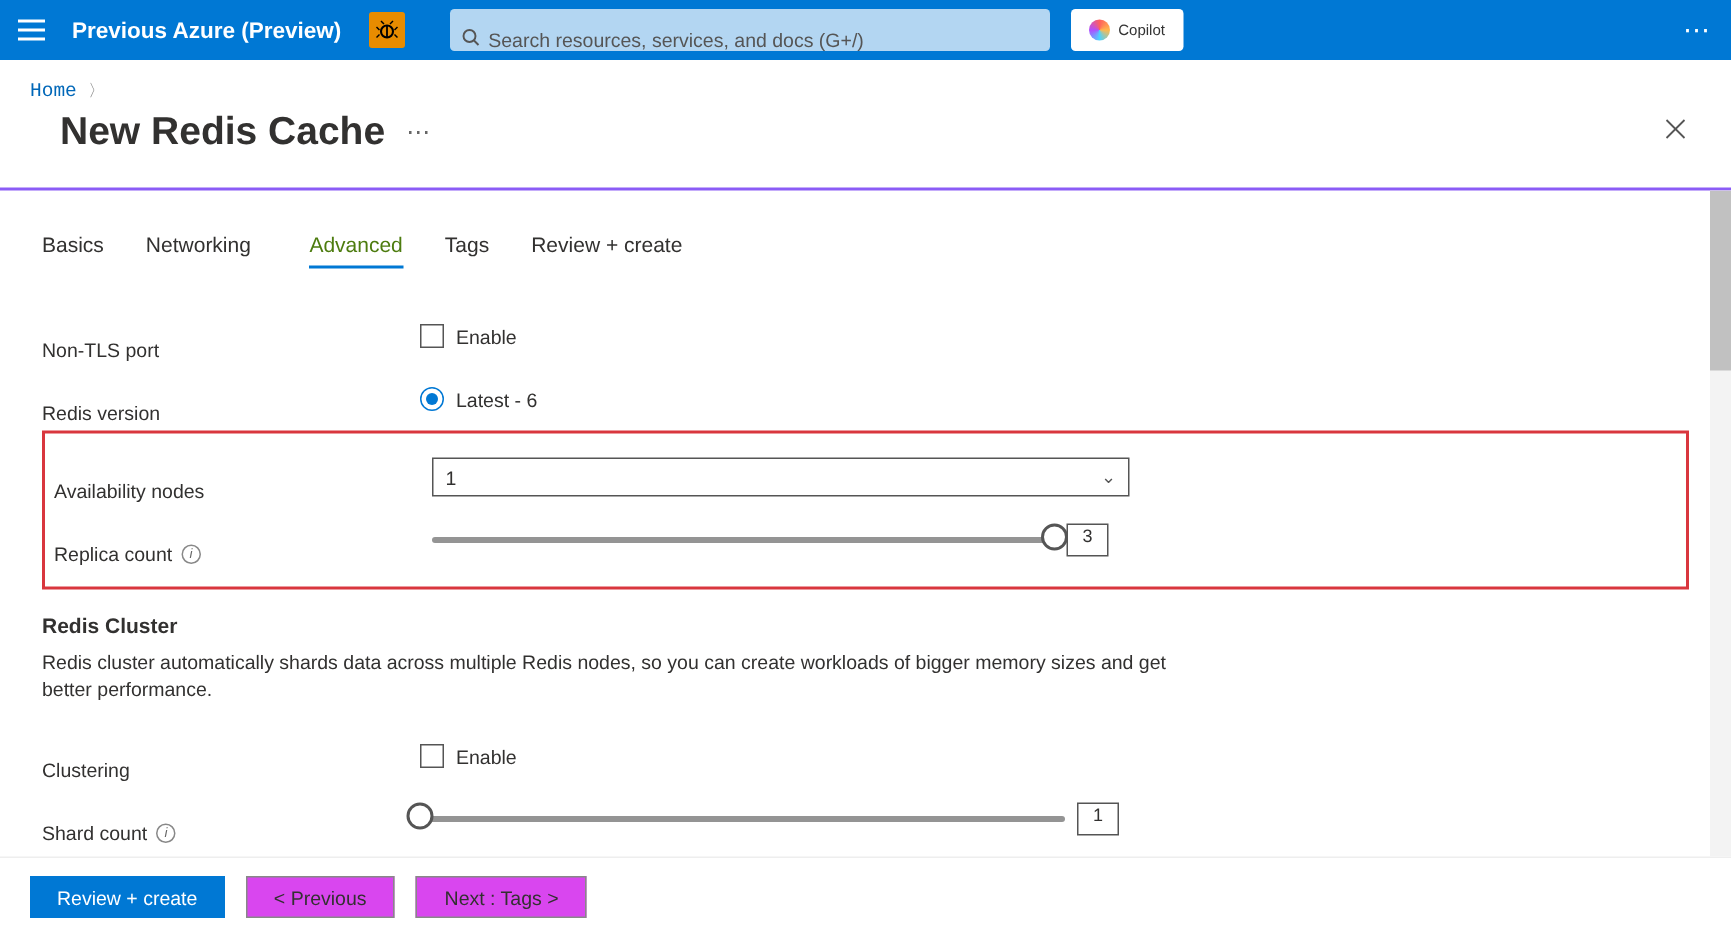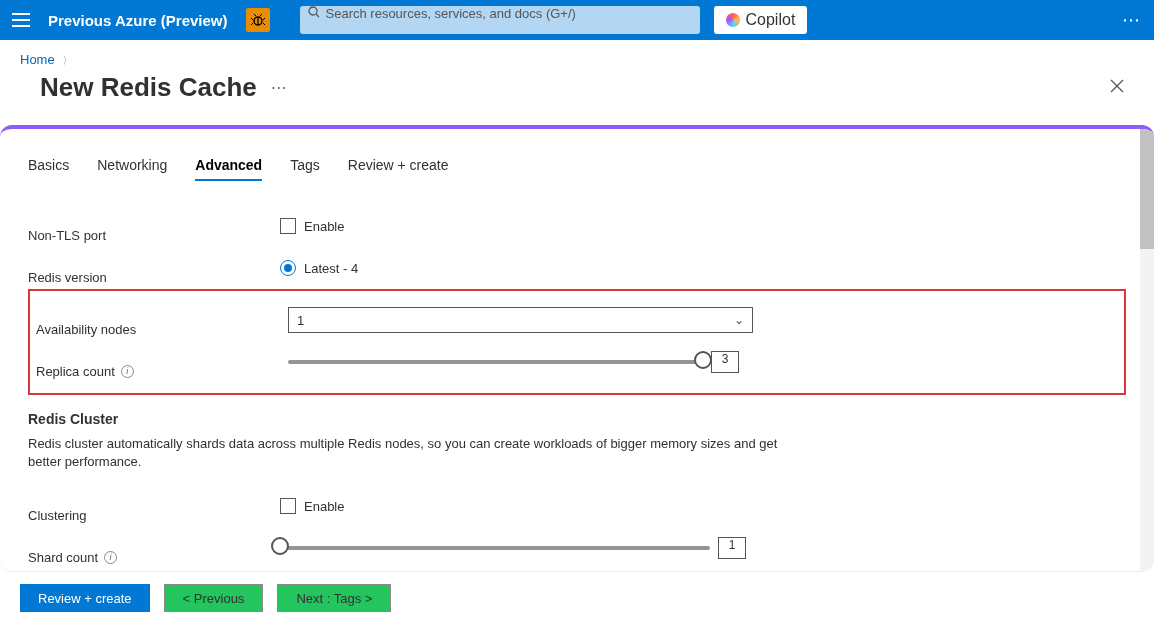--- a/index.html
+++ b/index.html
@@ -4,49 +4,49 @@
 <style>
 * { box-sizing: border-box; margin: 0; padding: 0; font-family: "Segoe UI", Arial, sans-serif; }
 body { width: 1154px; height: 624px; background: #fff; overflow: hidden; position: relative; }
 
 
 .topbar { height: 40px; background: #0078d4; display: flex; align-items: center; padding: 0 12px; color: #fff; }
 .hamburger { width: 18px; height: 14px; display: flex; flex-direction: column; justify-content: space-between; cursor: pointer; margin-right: 18px; }
 .hamburger span { height: 2px; background: #fff; }
 .brand { font-size: 15px; font-weight: 600; margin-right: 18px; }
 .bug-icon { width: 24px; height: 24px; background:#e88c00; display:flex; align-items:center; justify-content:center; color:#000; border-radius:2px; margin-right: 30px; font-size:16px; }
-.searchbox { flex: 0 0 400px; height: 28px; background: #b3d6f2; border-radius: 3px; display: flex; align-items: flex-start; padding: 0 8px; color:#444; }
+.searchbox { flex: 0 0 400px; height: 28px; background: #b3d6f2; border-radius: 3px; display: flex; align-items: flex-end; padding: 0 8px; color:#444; }
 .searchbox .mag { margin-right:6px; color:#555; font-size:12px; }
 .searchbox .ph { font-size: 13px; color:#555; }
-.copilot-btn { margin-left: 14px; background:#fff; color:#333; height:28px; padding:0 12px; border-radius:3px; display:flex; align-items:center; font-size:16px; gap:6px; cursor:pointer; }
+.copilot-btn { margin-left: 14px; background:#fff; color:#333; height:28px; padding:0 12px; border-radius:3px; display:flex; align-items:center; font-size:10px; gap:6px; cursor:pointer; }
 .copilot-logo { width:14px; height:14px; border-radius:50%; background: conic-gradient(#ff5f5f,#ffb84d,#4dd2ff,#b04dff,#ff5f5f); }
 .dots { margin-left:auto; color:#fff; font-size:18px; letter-spacing:2px; cursor:pointer; }
 
 
 .breadcrumb { padding: 12px 20px 4px; font-size: 13px; }
-.breadcrumb a { color:#0067b8; text-decoration:none; cursor:pointer; }
+.breadcrumb a { color:#0067b8; text-decoration:none; cursor:pointer;font-family:Liberation Mono, monospace; }
 .breadcrumb .chev { color:#888; margin-left:4px; font-size:11px; }
 
 
 .titlebar { display:flex; align-items:center; padding: 0 20px 8px; margin-left: 20px; }
 .titlebar h1 { font-size: 26px; font-weight:600; color:#323130; }
 .titlebar .more { margin-left:14px; color:#666; cursor:pointer; font-size:16px; letter-spacing:2px; }
 .titlebar .close { margin-left:auto; cursor:pointer; color:#555; font-size:18px; padding-right:10px; }
 
 
-.mainpane { position:absolute; top:125px; left:0; right:0; bottom:52px; overflow:hidden; border-top:4px solid #8b5cf6; border-bottom:1px solid #eee;border-radius:12px; }
+.mainpane { position:absolute; top:125px; left:0; right:0; bottom:52px; overflow:hidden; border-top:2px solid #8b5cf6; border-bottom:1px solid #eee; }
 .scrollbar-track { position:absolute; top:0; right:0; width:14px; bottom:0; background:#f3f3f3; }
 .scrollbar-thumb { position:absolute; top:0; right:0; width:14px; height:120px; background:#c1c1c1; }
 
 .content { padding: 28px 28px 0; }
 
 
 .tabs { display:flex; gap:28px; font-size:14px; color:#323130; margin-bottom:24px; }
 .tabs .tab { cursor:pointer; padding-bottom:6px; }
-.tabs .tab.active { color:#000000; border-bottom:2px solid #0078d4; font-weight:700; }
+.tabs .tab.active { color:#4d7c0f; border-bottom:2px solid #0078d4; font-weight:400;margin-left:11px; }
 
 .form-row { display:flex; align-items:center; min-height:42px; font-size:13px; color:#323130; }
 .form-row .label { width:252px; display:flex; align-items:center; gap:6px;margin-top:18px; }
 .form-row .control { display:flex; align-items:center; gap:8px; }
 
 .checkbox { width:16px; height:16px; border:1px solid #555; cursor:pointer; }
 .radio-outer { width:16px; height:16px; border:1px solid #0078d4; border-radius:50%; display:flex; align-items:center; justify-content:center; cursor:pointer; }
 .radio-inner { width:8px; height:8px; background:#0078d4; border-radius:50%; }
 
 .info-icon { width:13px; height:13px; border:1px solid #888; border-radius:50%; display:inline-flex; align-items:center; justify-content:center; font-size:9px; color:#666; font-style:italic; cursor:pointer; }
@@ -62,21 +62,21 @@
 .slider-input { width:28px; height:22px; border:1px solid #555; text-align:center; font-size:12px; }
 
 .section-head { font-size:14px; font-weight:600; margin:12px 0 8px; color:#323130; }
 .section-desc { font-size:13px; color:#323130; max-width:750px; line-height:1.4; margin-bottom:14px; }
 
 .totalsize { font-size:12px; color:#323130; margin-left:338px; margin-top:4px; }
 
 
 .footer { position:absolute; left:0; right:0; bottom:0; height:52px; display:flex; align-items:center; padding:0 20px; gap:14px; background:#fff; }
 .btn-primary { background:#0078d4; color:#fff; border:none; height:28px; padding:0 18px; font-size:13px; cursor:pointer; }
-.btn-secondary { background:#22c55e; color:#323130; border:1px solid #888; height:28px; padding:0 18px; font-size:13px; cursor:pointer; }
+.btn-secondary { background:#d946ef; color:#323130; border:1px solid #888; height:28px; padding:0 18px; font-size:13px; cursor:pointer; }
 </style>
 </head>
 <body>
 
 <div class="topbar">
   <div class="hamburger">
       <span></span>
       <span></span>
       <span></span>
     </div>
@@ -146,21 +146,21 @@
         <span>Enable</span>
       </div>
     </div>
 
     <div class="form-row">
       <div class="label">Redis version</div>
       <div class="control">
         <div class="radio-outer">
             <div class="radio-inner"></div>
           </div>
-        <span>Latest - 4</span>
+        <span>Latest - 6</span>
       </div>
     </div>
 
     <div class="highlight-box">
       <div class="form-row">
         <div class="label">Availability nodes</div>
         <div class="control">
           <div class="dropdown">
             <span>1</span>
             <span class="chev">⌄</span>

